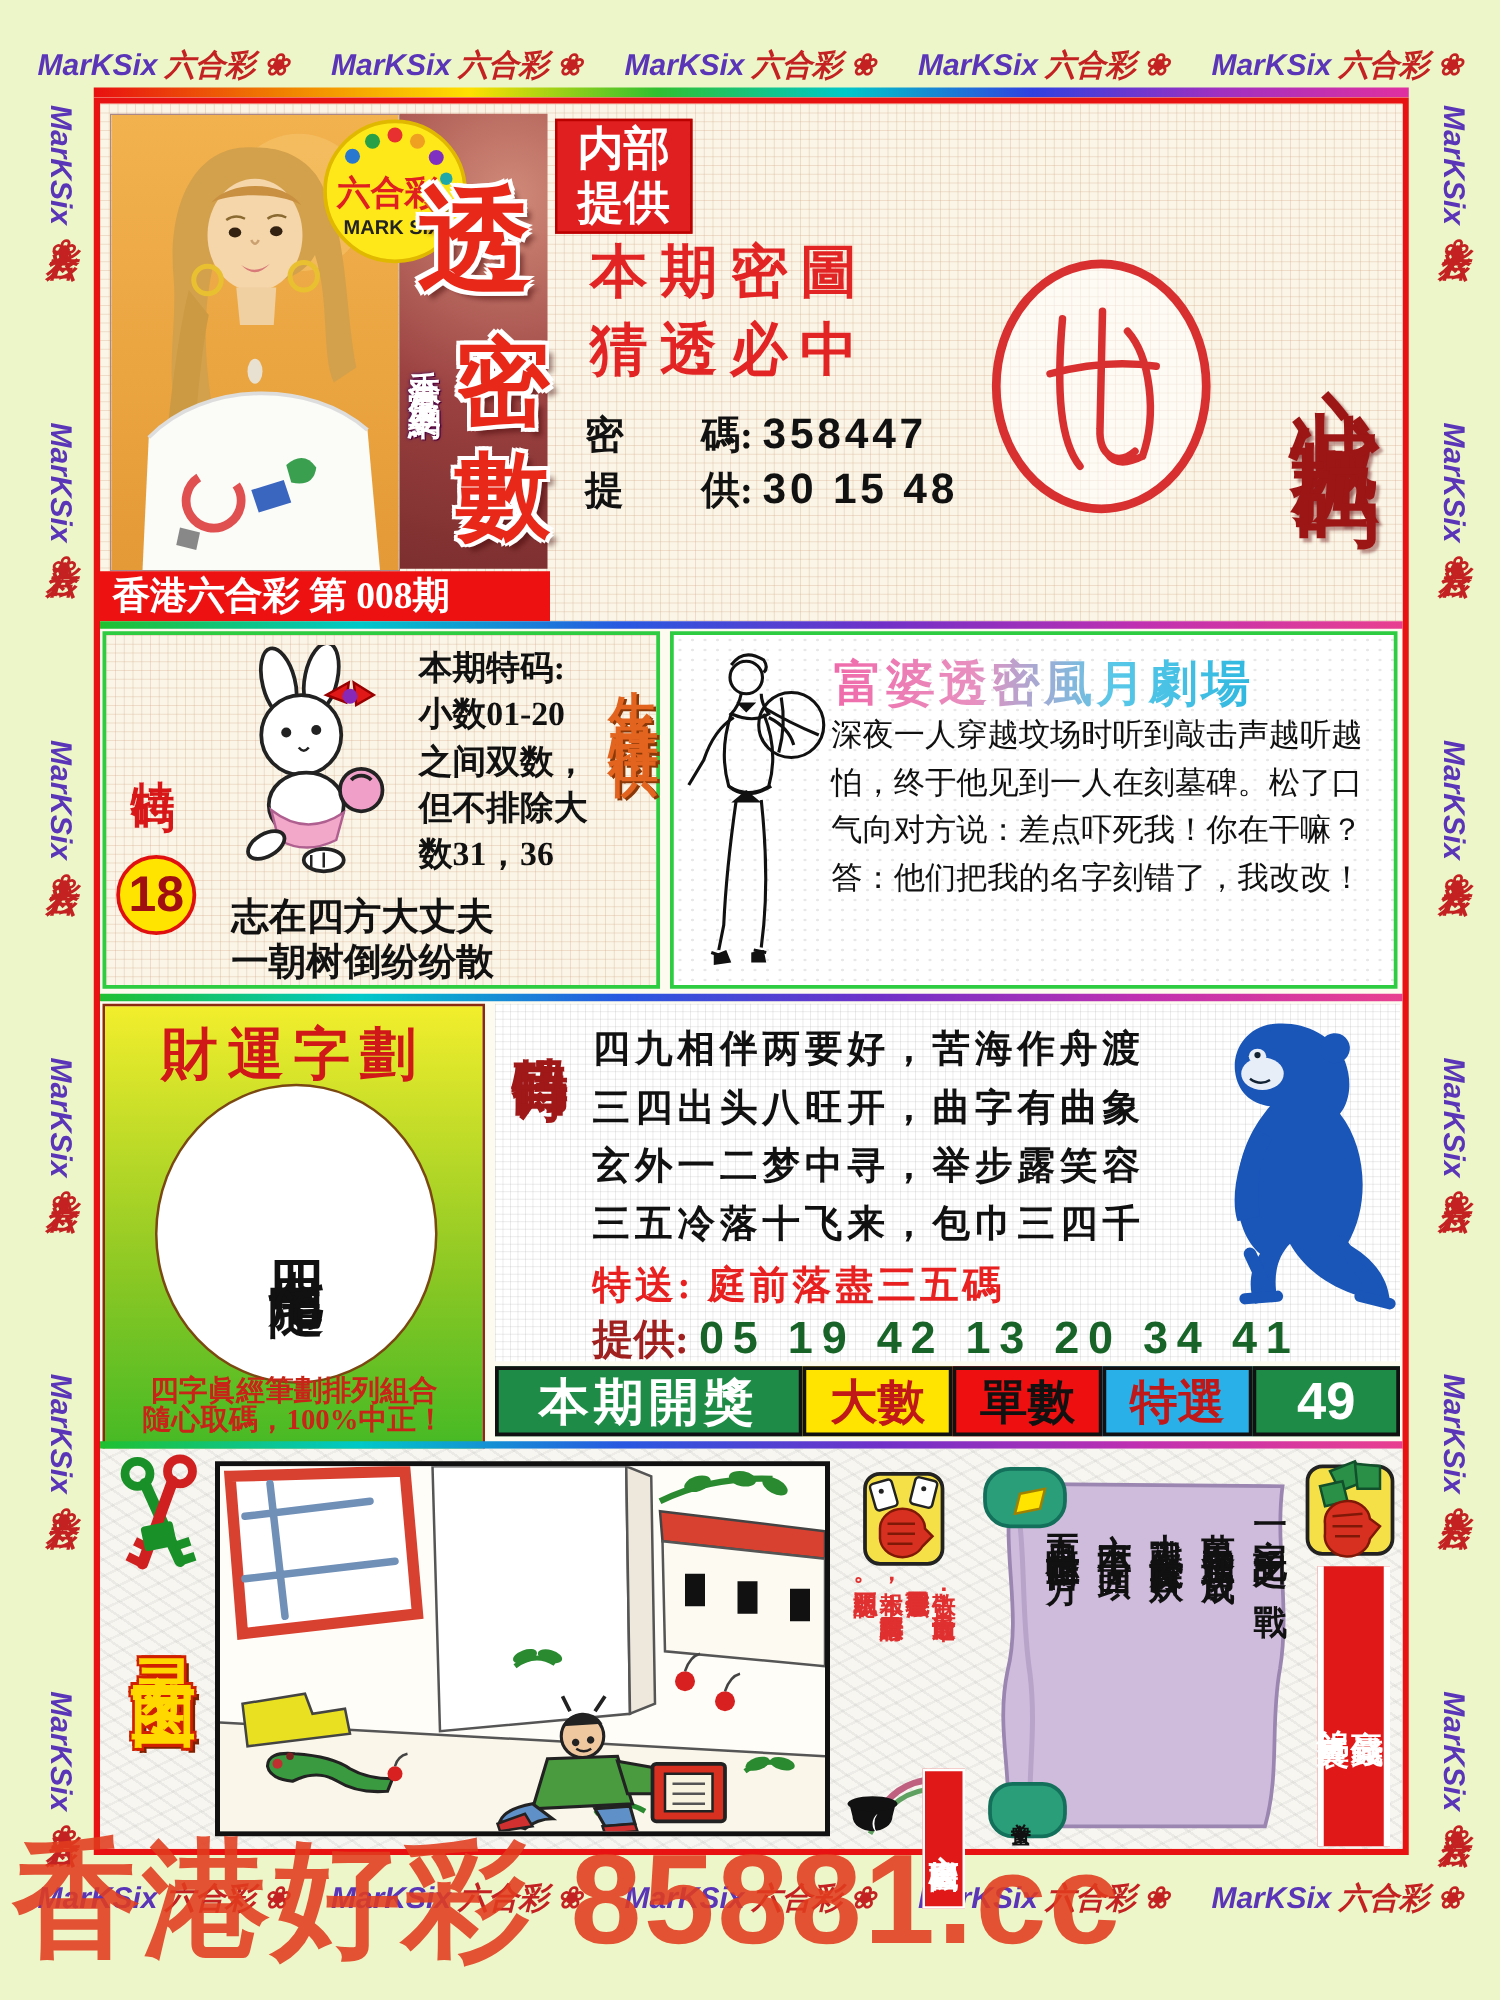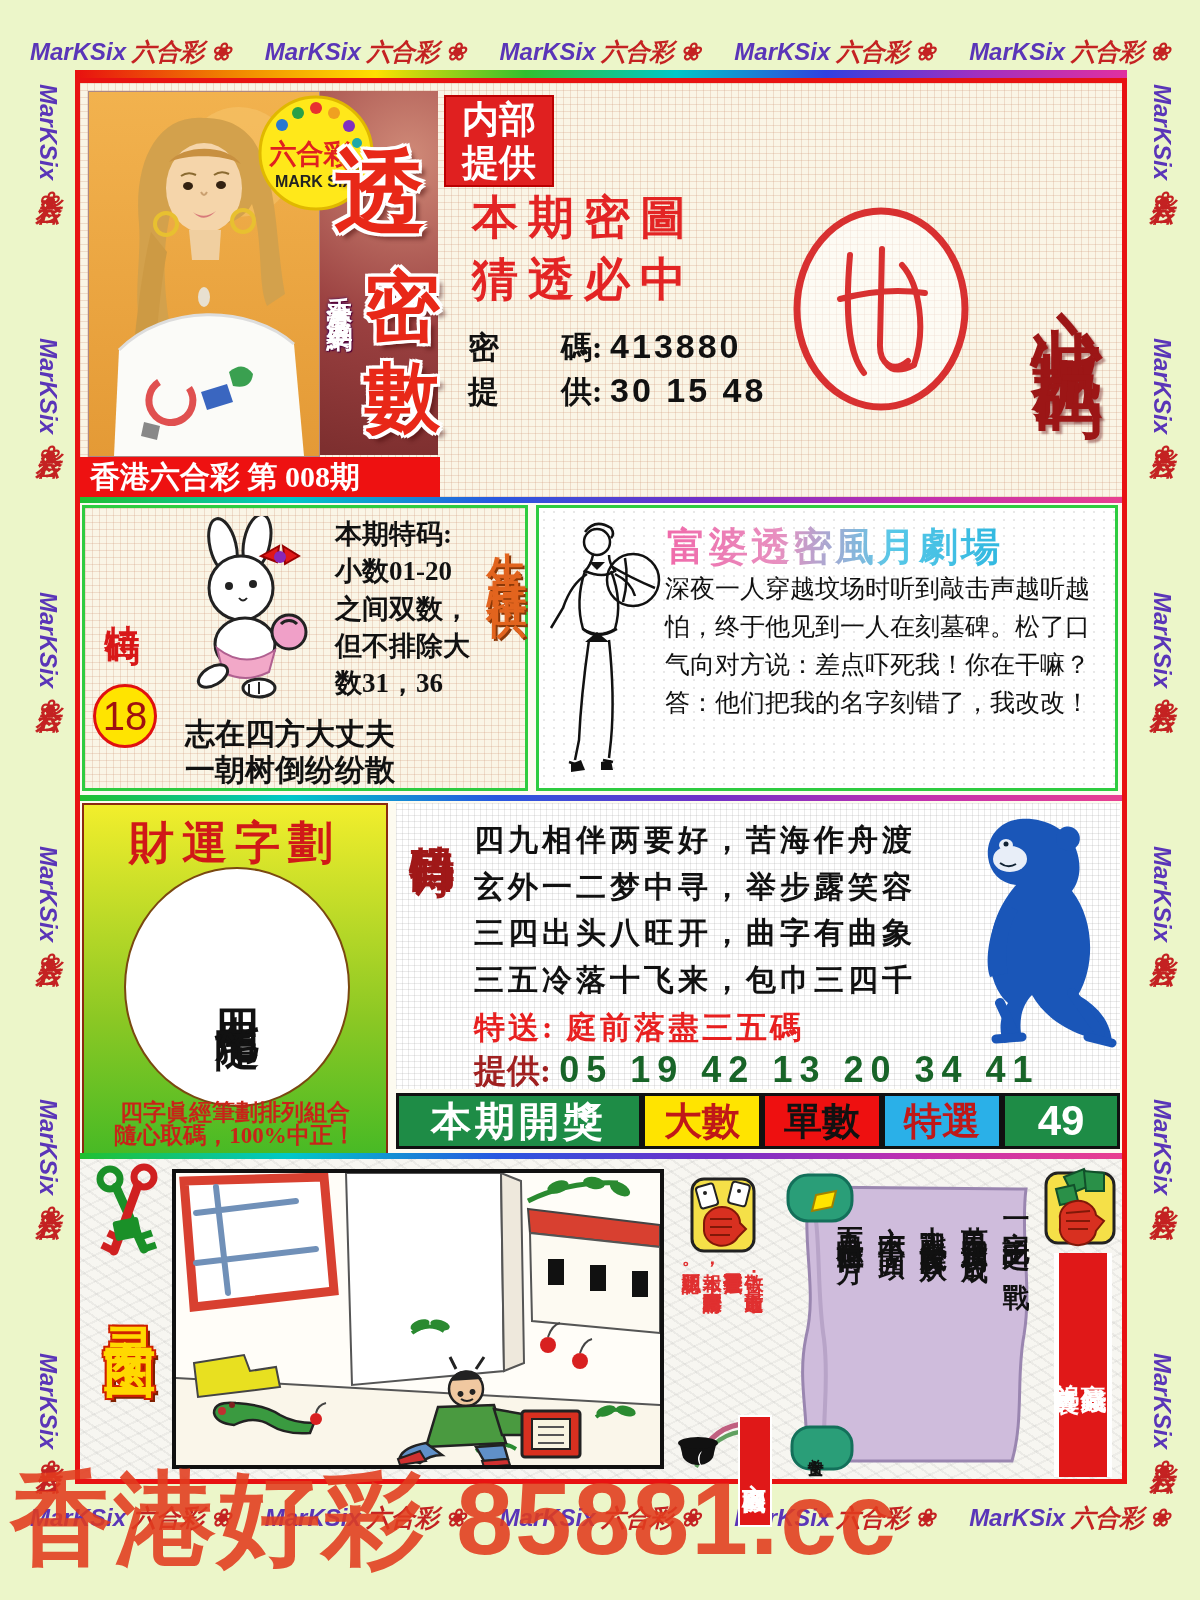--- a/index.html
+++ b/index.html
@@ -68,21 +68,21 @@
   .issuebar{left:0;top:374px;width:360px;height:40px;background:#ee1111;color:#fff;
     font-weight:bold;font-size:30px;line-height:40px;padding-left:10px;box-sizing:border-box;white-space:nowrap}
 
   
   .sec-row2{left:0;top:420px;width:1042px;height:292px}
   .sec-row2>*{position:absolute}
   .zbox{left:2px;top:2px;width:446px;height:286px;border:3px solid #2ecc40;box-sizing:border-box}
   .zbox>*{position:absolute}
   .tm-v{writing-mode:vertical-rl;color:#d81818;font-weight:bold;font-size:35px;letter-spacing:10px}
   .ball18{left:8px;top:176px;width:64px;height:64px;border-radius:50%;background:#ffe400;
-    border:3px solid #e01010;color:#a01010;font-weight:normal;font-size:40px;
+    border:3px solid #e01010;color:#a01010;font-weight:bold;font-size:40px;
     display:flex;align-items:center;justify-content:center;box-sizing:border-box;
     font-family:"Liberation Sans",sans-serif}
   .tips{left:250px;top:8px;width:190px;font-size:27px;font-weight:bold;line-height:1.38;
     white-space:pre-line;color:#111}
   .zpoem{left:30px;top:208px;width:350px;font-size:30px;font-weight:bold;line-height:1.2;
     white-space:pre-line;text-align:center;color:#111}
   .shengxiao{left:394px;top:12px;writing-mode:vertical-rl;font-size:40px;font-weight:bold;
     color:#e2641e;letter-spacing:16px;text-shadow:2px 2px 0 #8a3808}
   .tbox{left:456px;top:2px;width:582px;height:286px;border:3px solid #2ecc40;box-sizing:border-box}
   .tbox>*{position:absolute}
@@ -235,21 +235,21 @@
       <span class="bigchar" style="left:14px;top:56px;font-size:92px">透</span>
       <span class="bigchar" style="left:44px;top:178px;font-size:76px">密</span>
       <span class="bigchar" style="left:44px;top:268px;font-size:76px">數</span>
       <span class="site-v" style="left:2px;top:184px;height:172px">香港富婆網</span>
     </div>
 
     <div class="infobox">
       <div class="seal-red">内部提供</div>
       <div class="slogan" style="left:34px;top:96px">本期密圖</div>
       <div class="slogan" style="left:34px;top:158px">猜透必中</div>
-      <div class="irow" style="left:30px;top:236px"><span>密　　碼:</span> <b>413880</b></div>
+      <div class="irow" style="left:30px;top:236px"><span>密　　碼:</span> <b>358447</b></div>
       <div class="irow" style="left:30px;top:280px"><span>提　　供:</span> <b>30 15 48</b></div>
       <svg class="sealcircle" viewBox="0 0 182 212">
         <ellipse cx="91" cy="106" rx="84" ry="98" fill="rgba(255,255,255,.55)" stroke="#d83030" stroke-width="7"></ellipse>
         <path d="M60,52 C55,110 58,150 74,170 M92,46 L90,140 C89,162 104,170 118,158 M50,96 Q95,84 135,90 M112,62 C130,82 136,128 124,162 M124,162 Q104,172 96,160" fill="none" stroke="#d83030" stroke-width="6" stroke-linecap="round"></path>
       </svg>
     </div>
 
     <div class="xincheng">心诚抓码</div>
     <div class="issuebar">香港六合彩 第 008期</div>
   </div>
@@ -319,22 +319,22 @@
         <span class="fovaltext">四七尾隨</span>
       </div>
       <div class="fnote">四字眞經筆劃排列組合
 隨心取碼，100%中正！</div>
     </div>
 
     <div class="parea finegrid-bg">
       <div class="ptitle">特码诗曰：</div>
       <div class="plines">
         <div>四九相伴两要好，苦海作舟渡</div>
+        <div>三四出头八旺开，曲字有曲象</div>
         <div>玄外一二梦中寻，举步露笑容</div>
-        <div>三四出头八旺开，曲字有曲象</div>
         <div>三五冷落十飞来，包巾三四千</div>
       </div>
       <div class="tesong"><span>特送:</span> <span>庭前落盡三五碼</span></div>
       <div class="tigong"><span>提供:</span> <b>05 19 42 13 20 34 41</b></div>
       <svg style="left:564px;top:4px;width:158px;height:244px;position:absolute" viewBox="0 0 158 244">
         <g fill="#1a56b8">
           <path d="M60,12 C38,14 26,32 28,50 C30,66 40,76 56,78 C44,92 32,112 30,140 C28,166 36,186 48,196 C40,208 38,224 44,236 L62,232 C58,214 62,198 72,188 C82,206 100,220 122,228 L152,238 C152,214 136,198 118,188 C136,158 134,112 112,84 C120,74 122,58 116,42 C106,20 82,10 60,12 Z"></path>
           <path d="M96,30 a12,12 0 1,1 22,8 a12,12 0 0,1 -22,-8 Z"></path>
           <path d="M44,96 C30,120 24,152 30,170 L48,166 C44,142 48,118 58,104 Z"></path>
         </g>

